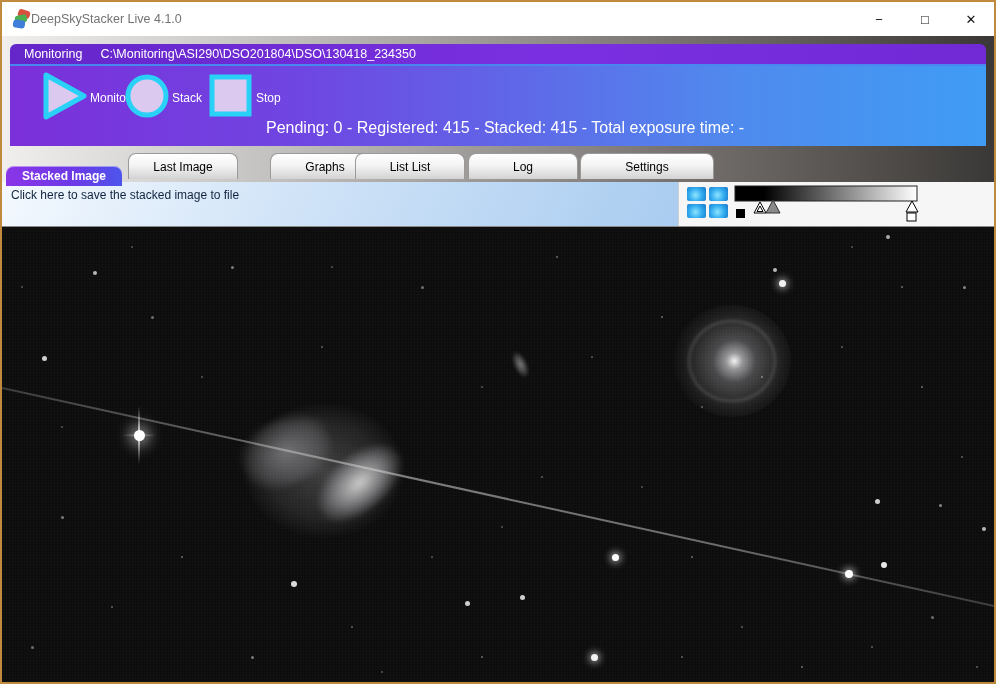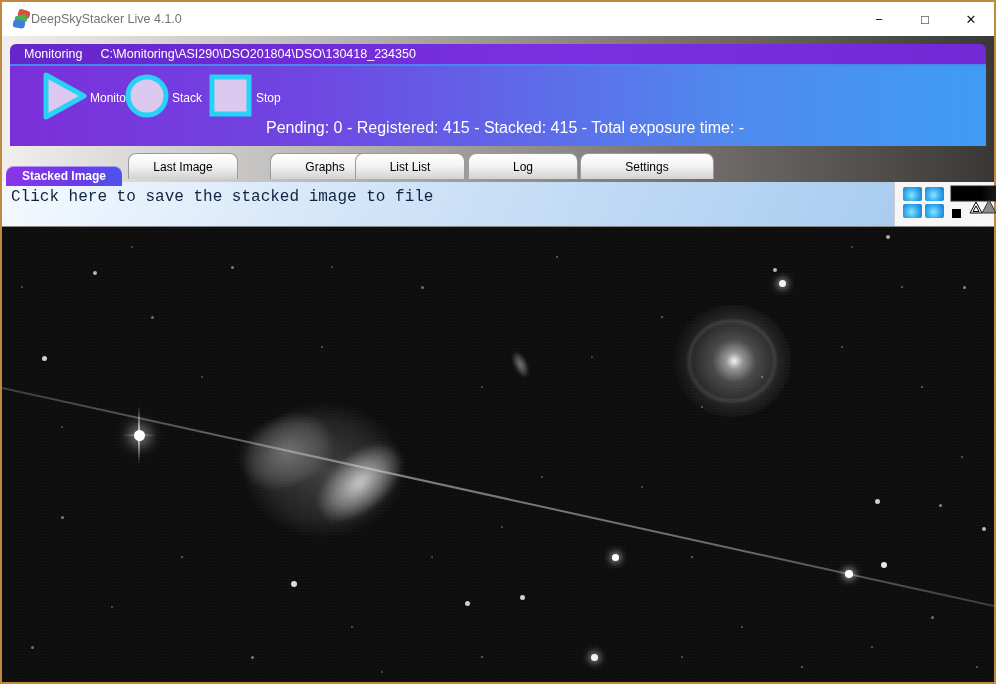--- a/index.html
+++ b/index.html
@@ -77,24 +77,24 @@
   .tab.active {
     top:16px; height:20px; border:none;
     background:linear-gradient(90deg,#8a35e8 0%,#6b3ae6 60%,#4d55ec 100%);
     box-shadow:inset 0 1px 0 rgba(255,255,255,0.45);
     color:#fff; font-weight:bold;
   }
 
   
   .infobar { height:44px; display:flex; flex:0 0 auto; }
   .info-left {
-    width:892px;
+    width:676px;
     background:linear-gradient(115deg,#f4f9fe 0%,#d3e5f8 40%,#a9ccf0 100%);
-    font-size:16px; color:#10243f;
-    padding:6px 0 0 9px; cursor:pointer;font-family:Liberation Mono, monospace;
+    font-size:12px; color:#10243f;
+    padding:6px 0 0 9px; cursor:pointer;
   }
   .info-right { flex:1; background:#f6f6f6; position:relative; border-left:1px solid #cfcfcf; }
   .grid-icon { position:absolute; left:8px; top:5px; width:41px; height:32px;
     display:grid; grid-template-columns:19px 19px; grid-template-rows:14px 14px; gap:3px; cursor:pointer; }
   .grid-icon .pane {
     border-radius:2px;
     background:radial-gradient(circle at 45% 58%, #8ee4ff 0%, #35aef0 48%, #1272c8 100%);
   }
   .levels { position:absolute; left:54px; top:2px; }
 

